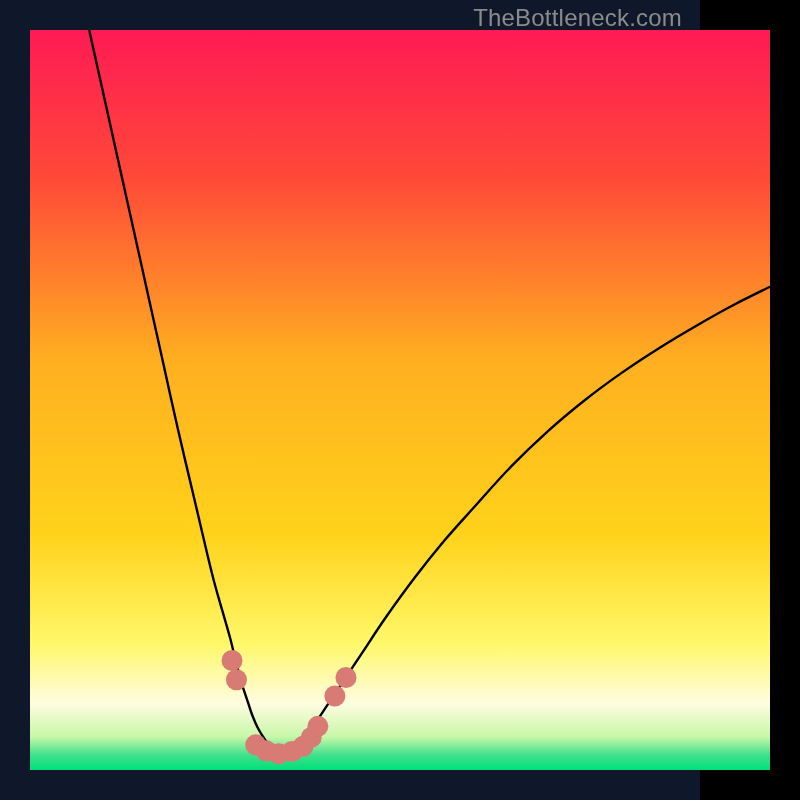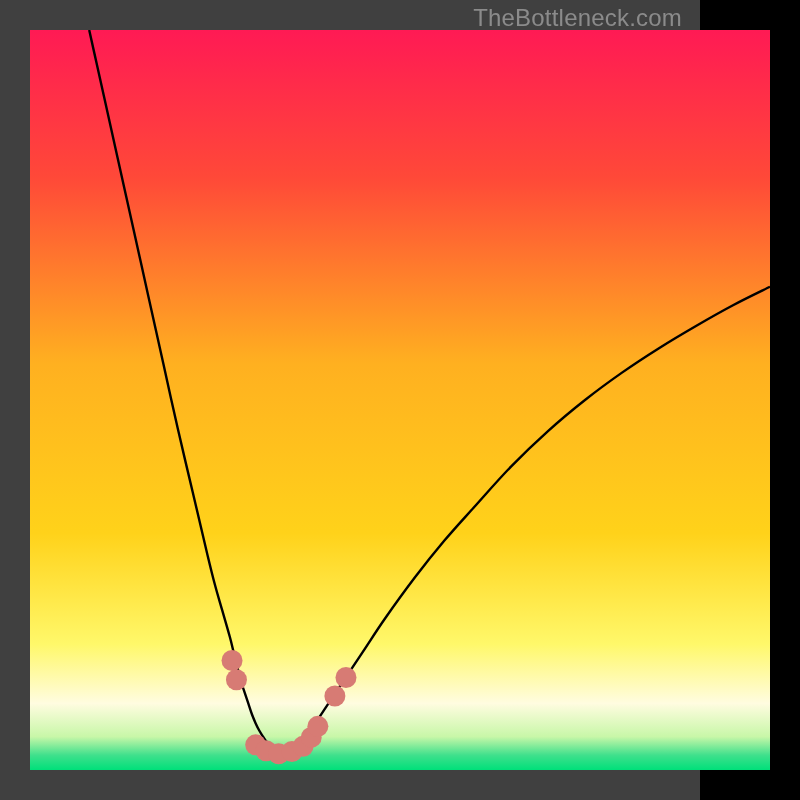--- a/index.html
+++ b/index.html
@@ -7,21 +7,21 @@
     padding: 0;
     width: 800px;
     height: 800px;
     background: #000;
     overflow: hidden;
   }
   .outer {
     position: relative;
     width: 700px;
     height: 800px;
-    background: #404040;
+    background: #0f172a;
   }
   .plot {
     position: absolute;
     left: 30px;
     top: 30px;
     width: 740px;
     height: 740px;
   }
   .watermark {
     position: absolute;

